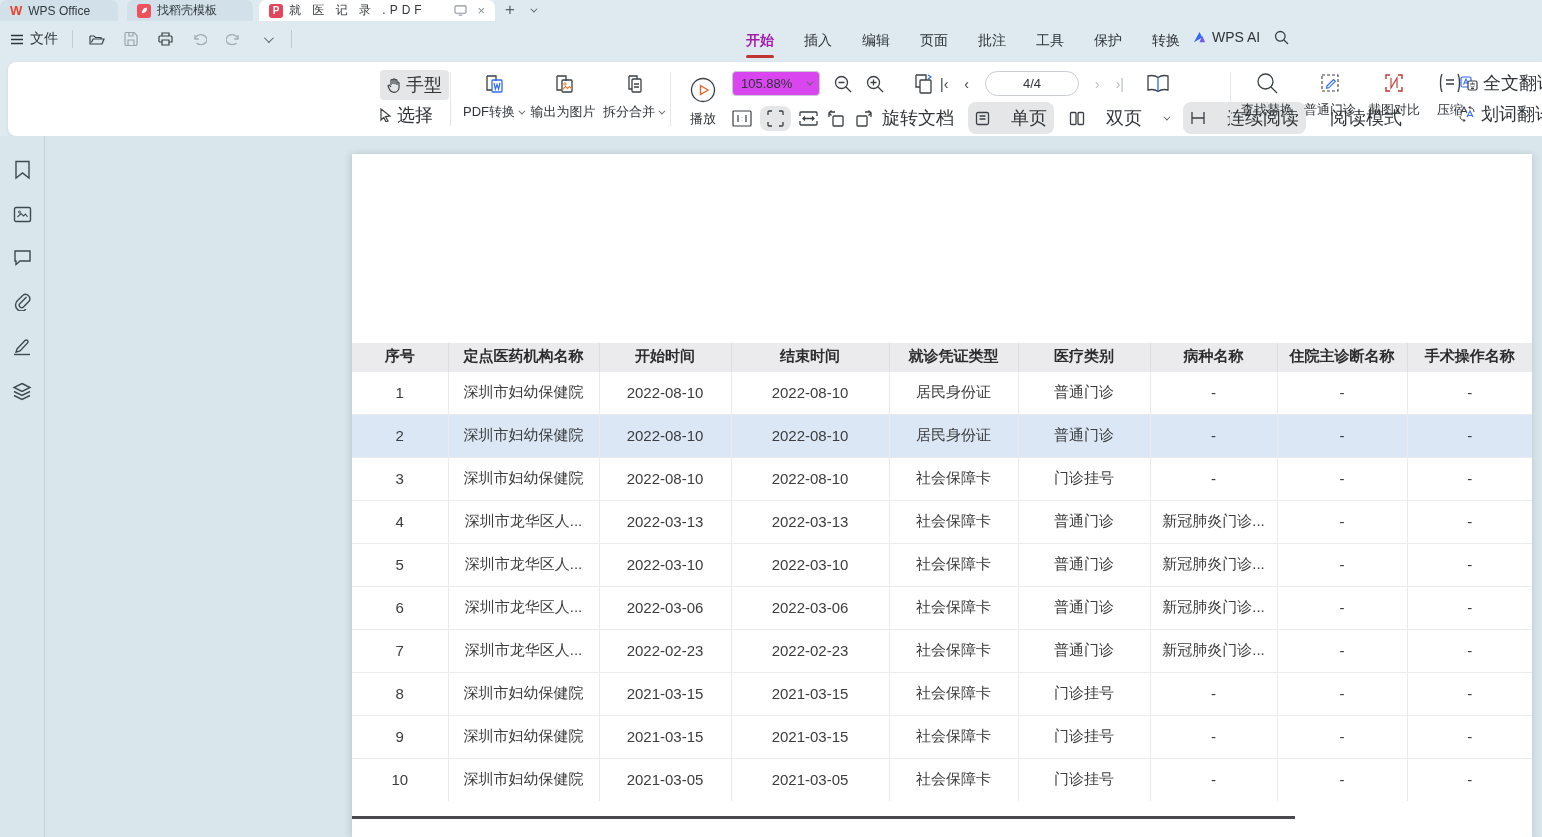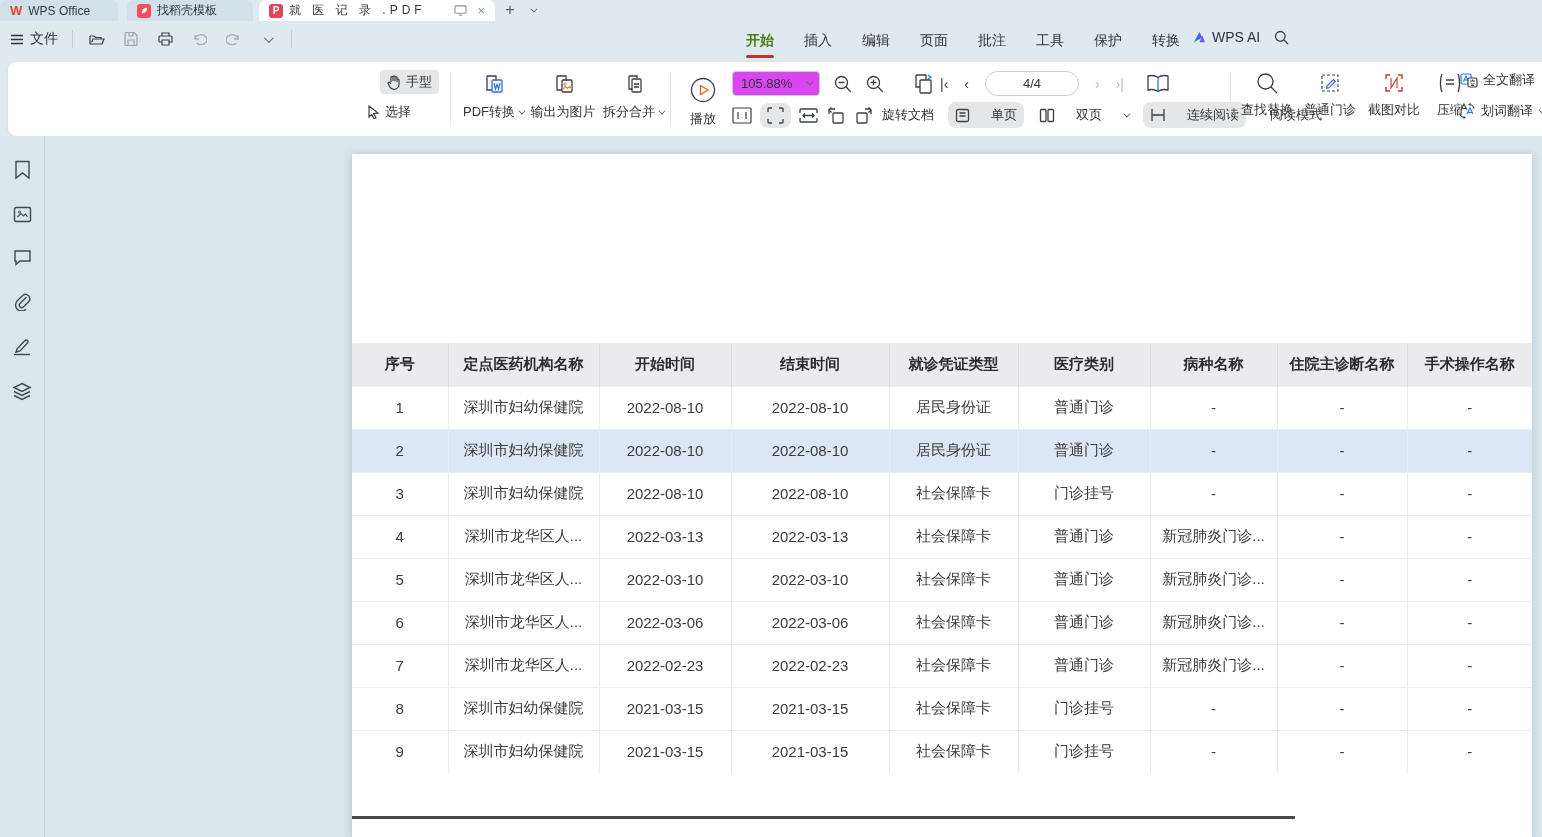--- a/index.html
+++ b/index.html
@@ -24,31 +24,31 @@
   .chv.sm { width:5px; height:5px; }
 
   
   .menubar { position:absolute; left:0; top:21px; width:100%; height:41px; }
   .mb-left { position:absolute; left:10px; top:8px; display:flex; align-items:center; gap:14px; }
   .mb-file { display:flex; align-items:center; gap:6px; font-size:14px; color:#2e3337; }
   .vdiv { width:1px; height:18px; background:#c2ccd2; }
   .mb-ic { width:20px; height:20px; display:flex; align-items:center; justify-content:center; }
   .menu-items { position:absolute; left:731px; top:6px; display:flex; align-items:center; }
   .menu-item { font-size:14px; color:#2e3337; padding:5px 14px; margin:0 1px; position:relative; }
-  .menu-item.active { color:#4d7c0f; font-weight:bold; }
+  .menu-item.active { color:#a21caf; font-weight:bold; }
   .menu-item.active::after { content:""; position:absolute; left:14px; right:14px; bottom:-3px;
      height:3px; background:#c13530; border-radius:2px; }
   .mb-right { position:absolute; left:1192px; top:8px; display:flex; align-items:center; gap:14px;
               font-size:14px; color:#2e3337; }
 
   
   .toolbar { position:absolute; left:8px; top:62px; width:1534px; height:74px; background:#fff;
              border-radius:8px 0 0 8px; box-shadow:0 1px 3px rgba(60,80,95,.12); }
   .tb-abs { position:absolute; display:flex; align-items:center; }
-  .tb-label { font-size:13px; color:#2f3438; white-space:nowrap; }
+  .tb-label { font-size:18px; color:#2f3438; white-space:nowrap; }
   .tb-small-btn { display:flex; align-items:center; gap:5px; padding:3px 7px; border-radius:4px; }
   .tb-small-btn.sel { background:#e4e6e7; }
   .tb-big { display:flex; flex-direction:column; align-items:center; gap:7px; width:78px; }
   .tb-big .tb-label { font-size:13px; }
   .tvdiv { position:absolute; top:10px; width:1px; height:54px; background:#e4e7e9; }
   .zoombox { width:88px; height:25px; border:1px solid #c7cdd2; border-radius:4px; background:#d946ef;
              display:flex; align-items:center; justify-content:space-between; padding:0 8px;
              font-size:13px; color:#2f3438; }
   .pagebox { width:94px; height:25px; border:1px solid #c7cdd2; border-radius:13px; background:#fff;
              display:flex; align-items:center; justify-content:center; font-size:13px; color:#2f3438; }
@@ -60,21 +60,21 @@
 
   
   .main { position:absolute; left:0; top:136px; width:100%; bottom:0; background:#d9e6ec; }
   .sidebar { position:absolute; left:0; top:0; width:45px; bottom:0; border-right:1px solid #c6d2d9;
              display:flex; flex-direction:column; align-items:center; padding-top:24px; gap:26px; }
   .page { position:absolute; left:352px; top:18px; width:1180px; bottom:-1px; background:#ffffff;
           box-shadow:-3px 0 6px rgba(70,90,105,.14), 3px 0 6px rgba(70,90,105,.10); }
 
   table.rec { position:absolute; left:0; top:189px; width:1180px; border-collapse:collapse;
               table-layout:fixed; }
-  table.rec th { height:43px; background:#ebebed; font-size:15px; font-weight:bold; color:#2c2c2e;
+  table.rec th { height:28px; background:#ebebed; font-size:15px; font-weight:bold; color:#2c2c2e;
                  border-right:1px solid #dddde0;text-align:center; }
   table.rec th:last-child { border-right:none; }
   table.rec td { height:43px; font-size:15px; color:#3c3c3e; text-align:center;
                  border-right:1px solid #ebebee; border-top:1px solid #ececef; }
   table.rec td:last-child { border-right:none; }
   table.rec tr.hl td { background:#dbe7f4; }
   table.rec col:nth-child(1){width:96px;}  table.rec col:nth-child(2){width:151px;}
   table.rec col:nth-child(3){width:132px;} table.rec col:nth-child(4){width:158px;}
   table.rec col:nth-child(5){width:129px;} table.rec col:nth-child(6){width:132px;}
   table.rec col:nth-child(7){width:127px;} table.rec col:nth-child(8){width:130px;}
@@ -198,21 +198,21 @@
     <div class="tb-abs" style="left:372px;top:8px;">
       <div class="tb-small-btn sel">
         <span class="ic">
           <svg width="14" height="15" viewBox="0 0 14 15" fill="none" stroke="#3a4045" stroke-width="1.2">
             <path d="M4 7 V2.5 a1 1 0 0 1 2 0 V6 M6 6 V1.8 a1 1 0 0 1 2 0 V6 M8 6.2 V2.6 a1 1 0 0 1 2 0 V7 M10 7 v-2 a1 1 0 0 1 2 0 v4.5 a5 5 0 0 1-5 4.8 c-2.5 0-3.6-1-4.6-3 L1.2 8.6 a1 1 0 0 1 1.7-1 L4 9"></path>
             </svg>
         </span>
         <span class="tb-label">手型</span>
       </div>
     </div>
-    <div class="tb-abs" style="left:352px;top:38px;">
+    <div class="tb-abs" style="left:364px;top:38px;">
       <div class="tb-small-btn">
         <span class="ic">
           <svg width="13" height="14" viewBox="0 0 13 14" fill="none" stroke="#3a4045" stroke-width="1.2">
             <path d="M2 1 L11 8 L6.5 8.6 L9 13 L7 13.8 L4.8 9.4 L2 12 Z"></path>
             </svg>
         </span>
         <span class="tb-label">选择</span>
       </div>
     </div>
 
@@ -607,19 +607,30 @@
               <td>9</td>
               <td>深圳市妇幼保健院</td>
               <td>2021-03-15</td>
               <td>2021-03-15</td>
               <td>社会保障卡</td>
               <td>门诊挂号</td>
               <td>-</td>
               <td>-</td>
               <td>-</td>
             </tr>
+            <tr>
+              <td>10</td>
+              <td>深圳市妇幼保健院</td>
+              <td>2021-03-05</td>
+              <td>2021-03-05</td>
+              <td>社会保障卡</td>
+              <td>门诊挂号</td>
+              <td>-</td>
+              <td>-</td>
+              <td>-</td>
+            </tr>
           </tbody>
       </table>
       <div class="tbl-endline"></div>
     </div>
   </div>
 
 </div>
 
 </body></html>

